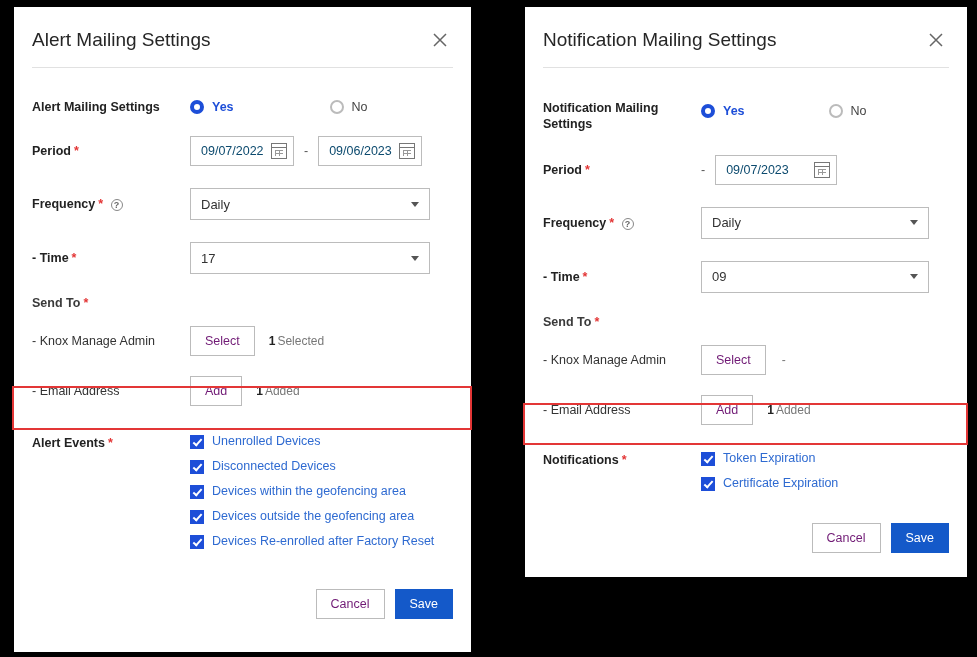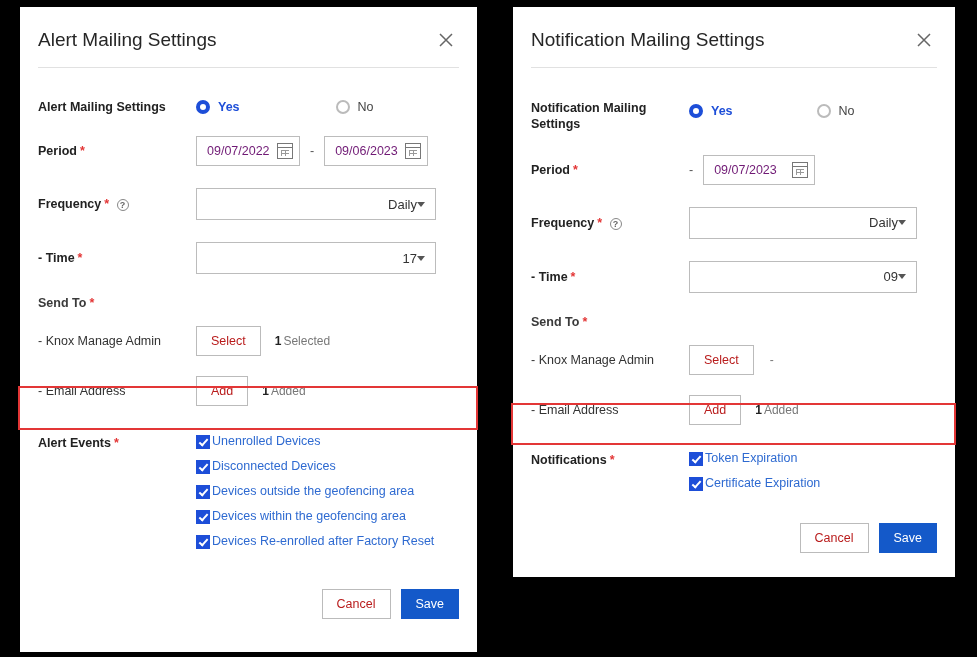--- a/index.html
+++ b/index.html
@@ -17,22 +17,22 @@
   }
   html,body{margin:0;padding:0;background:#000;font-family:Arial, Helvetica, sans-serif; color:var(--text);}
   .stage{width:977px;height:657px;position:relative;background:#000;overflow:hidden}
   .dialog{
     position:absolute;
     background:var(--bg);
     box-sizing:border-box;
     border:1px solid #000;
     padding:14px 18px 18px 18px;
   }
-  .dialog.left{left:19px;top:6px;width:459px;height:647px}
-  .dialog.right{left:512px;top:6px;width:444px;height:572px}
+  .dialog.left{left:13px;top:6px;width:459px;height:647px}
+  .dialog.right{left:524px;top:6px;width:444px;height:572px}
   .dlg-header{
     display:flex;align-items:center;justify-content:space-between;
     padding:6px 0 14px 0;
     border-bottom:1px solid #e1e1e1;
     margin-bottom:32px;
   }
   .dlg-title{font-size:19px;font-weight:400;color:#262626}
   .close-x{width:26px;height:26px;display:flex;align-items:center;justify-content:center;cursor:pointer}
   .close-x svg{stroke:#666;stroke-width:1.5}
   .form{font-size:12.5px;color:#3a3a3a}
@@ -52,50 +52,50 @@
     border:2px solid #bbb;box-sizing:border-box;position:relative;background:#fff;flex:0 0 auto;
   }
   .radio.on .dot{border:4px solid var(--accent)}
   .radio.on .dot::after{content:'';position:absolute;inset:1px;border-radius:50%;background:#fff}
   .radio.on .txt{color:var(--accent);font-weight:600}
   .date-row{display:flex;align-items:center;gap:10px}
   .date-box{
     display:flex;align-items:center;justify-content:space-between;
     border:1px solid var(--border-dark);
     height:30px;box-sizing:border-box;padding:0 6px 0 10px;
-    width:104px;font-size:12.5px;color:#701a75;background:#fff;
+    width:104px;font-size:12.5px;color:#0c4a6e;background:#fff;
   }
   .calicon{width:16px;height:16px;border:1px solid #777;box-sizing:border-box;position:relative}
   .calicon::before{content:'';position:absolute;left:-1px;right:-1px;top:3px;height:1px;background:#777}
   .calicon::after{content:'';position:absolute;left:3px;right:3px;top:6px;bottom:2px;
     background:repeating-linear-gradient(to right,#999 0 1px,transparent 1px 4px),
                repeating-linear-gradient(to bottom,#999 0 1px,transparent 1px 3px)}
   .dash{color:#555}
   .select{
-    display:flex;align-items:center;justify-content:flex-end;
+    display:flex;align-items:center;justify-content:space-between;
     border:1px solid var(--border-dark);height:32px;box-sizing:border-box;
     padding:0 10px;width:240px;font-size:13px;color:#333;background:#fff;cursor:pointer;
   }
   .dialog.right .select{width:228px}
   .caret{width:0;height:0;border-left:4px solid transparent;border-right:4px solid transparent;border-top:5px solid #555}
   .section-label{font-weight:700;margin-bottom:16px;font-size:12.5px}
   .sub-row{display:flex;align-items:center;margin-bottom:20px}
   .sub-row .label{flex:0 0 158px;font-weight:400;color:#333}
   .sub-prefix{color:#333}
   .btn{
     border:1px solid #bbb;background:#fff;
     height:30px;box-sizing:border-box;padding:0 14px;
-    font-size:12.5px;color:#b91c1c;cursor:pointer;display:inline-flex;align-items:center;justify-content:center;
+    font-size:12.5px;color:#701a75;cursor:pointer;display:inline-flex;align-items:center;justify-content:center;
   }
   .btn.primary{background:#1459c9;border:1px solid #1459c9;color:#fff}
   .after-count{margin-left:14px;font-size:12px}
   .after-count .n{color:#222;font-weight:700}
   .after-count .w{color:#777;font-weight:400;margin-left:2px}
   .checklist{display:flex;flex-direction:column;gap:10px}
-  .chk{display:flex;align-items:flex-start;gap:2px;cursor:pointer}
+  .chk{display:flex;align-items:flex-start;gap:8px;cursor:pointer}
   .chkbox{width:14px;height:14px;border:2px solid var(--accent);background:var(--accent);box-sizing:border-box;position:relative;flex:0 0 auto;margin-top:1px}
   .chkbox::after{content:'';position:absolute;left:3px;top:0px;width:3px;height:7px;border:solid #fff;border-width:0 2px 2px 0;transform:rotate(42deg)}
   .chk .txt{color:var(--link);font-size:12.5px}
   .highlight{
     position:absolute;box-sizing:border-box;border:2px solid var(--focus-red);pointer-events:none;
   }
   .footer{
     display:flex;justify-content:flex-end;gap:10px;margin-top:40px;
   }
   .dialog.right .footer{margin-top:32px}
@@ -197,25 +197,25 @@
           <div class="chk">
               <span class="chkbox"></span>
               <span class="txt">Unenrolled Devices</span>
             </div>
           <div class="chk">
               <span class="chkbox"></span>
               <span class="txt">Disconnected Devices</span>
             </div>
           <div class="chk">
               <span class="chkbox"></span>
+              <span class="txt">Devices within the geofencing area</span>
+            </div>
+          <div class="chk">
+              <span class="chkbox"></span>
               <span class="txt">Devices outside the geofencing area</span>
-            </div>
-          <div class="chk">
-              <span class="chkbox"></span>
-              <span class="txt">Devices within the geofencing area</span>
             </div>
           <div class="chk">
               <span class="chkbox"></span>
               <span class="txt">Devices Re-enrolled after Factory Reset</span>
             </div>
         </div>
       </div>
 
       <div class="footer">
         <button class="btn">Cancel</button>
@@ -252,21 +252,21 @@
           </div>
         </div>
       </div>
 
       <div class="row">
         <div class="label">
           <span>Period</span><span class="asterisk">*</span>
         </div>
         <div class="date-row">
           <div class="dash">-</div>
-          <div class="date-box" style="width:112px">
+          <div class="date-box" style="width:122px">
             <span>09/07/2023</span>
             <span class="calicon"></span>
           </div>
         </div>
       </div>
 
       <div class="row">
         <div class="label">
           <span>Frequency</span><span class="asterisk">*</span>
           <span class="help">?</span>

